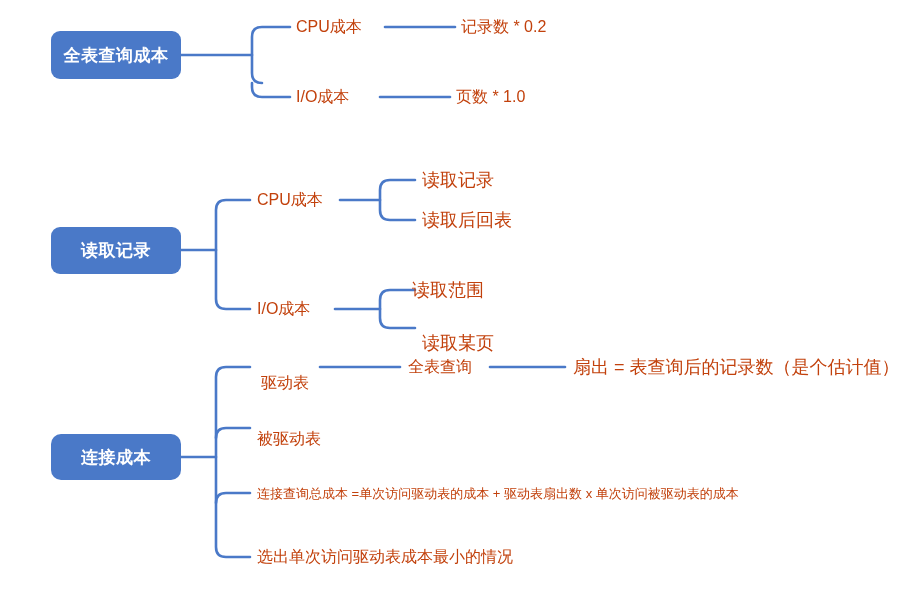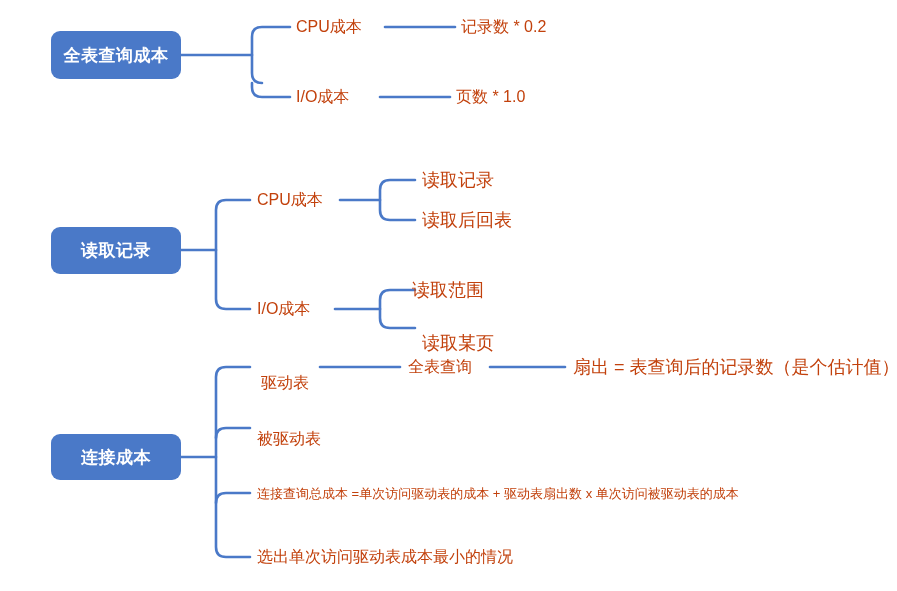--- a/index.html
+++ b/index.html
@@ -111,21 +111,21 @@
   <div class="node-label lvl3" style="left:422px; top:180px;">读取记录</div>
 
   <div class="node-label lvl3" style="left:422px; top:220px;">读取后回表</div>
 
   <div class="node-label lvl2" style="left:257px; top:309px;">I/O成本</div>
 
   <div class="node-label lvl3" style="left:412px; top:290px;">读取范围</div>
 
   <div class="node-label lvl3" style="left:422px; top:328px;margin-top:15px;">读取某页</div>
 
-  <div class="root-box" style="left:51px; top:434px; width:130px; height:46px;">
+  <div class="root-box" style="left:51px; top:434px; width:130px; height:46px;border-radius:10px;">
     <span>连接成本</span>
   </div>
 
   <div class="node-label lvl2" style="left:261px; top:367px;margin-top:16px;">驱动表</div>
 
   <div class="node-label lvl2" style="left:408px; top:367px;">全表查询</div>
 
   <div class="node-label lvl3" style="left:573px; top:367px;">扇出 = 表查询后的记录数（是个估计值）</div>
 
   <div class="node-label lvl2" style="left:257px; top:439px;">被驱动表</div>

